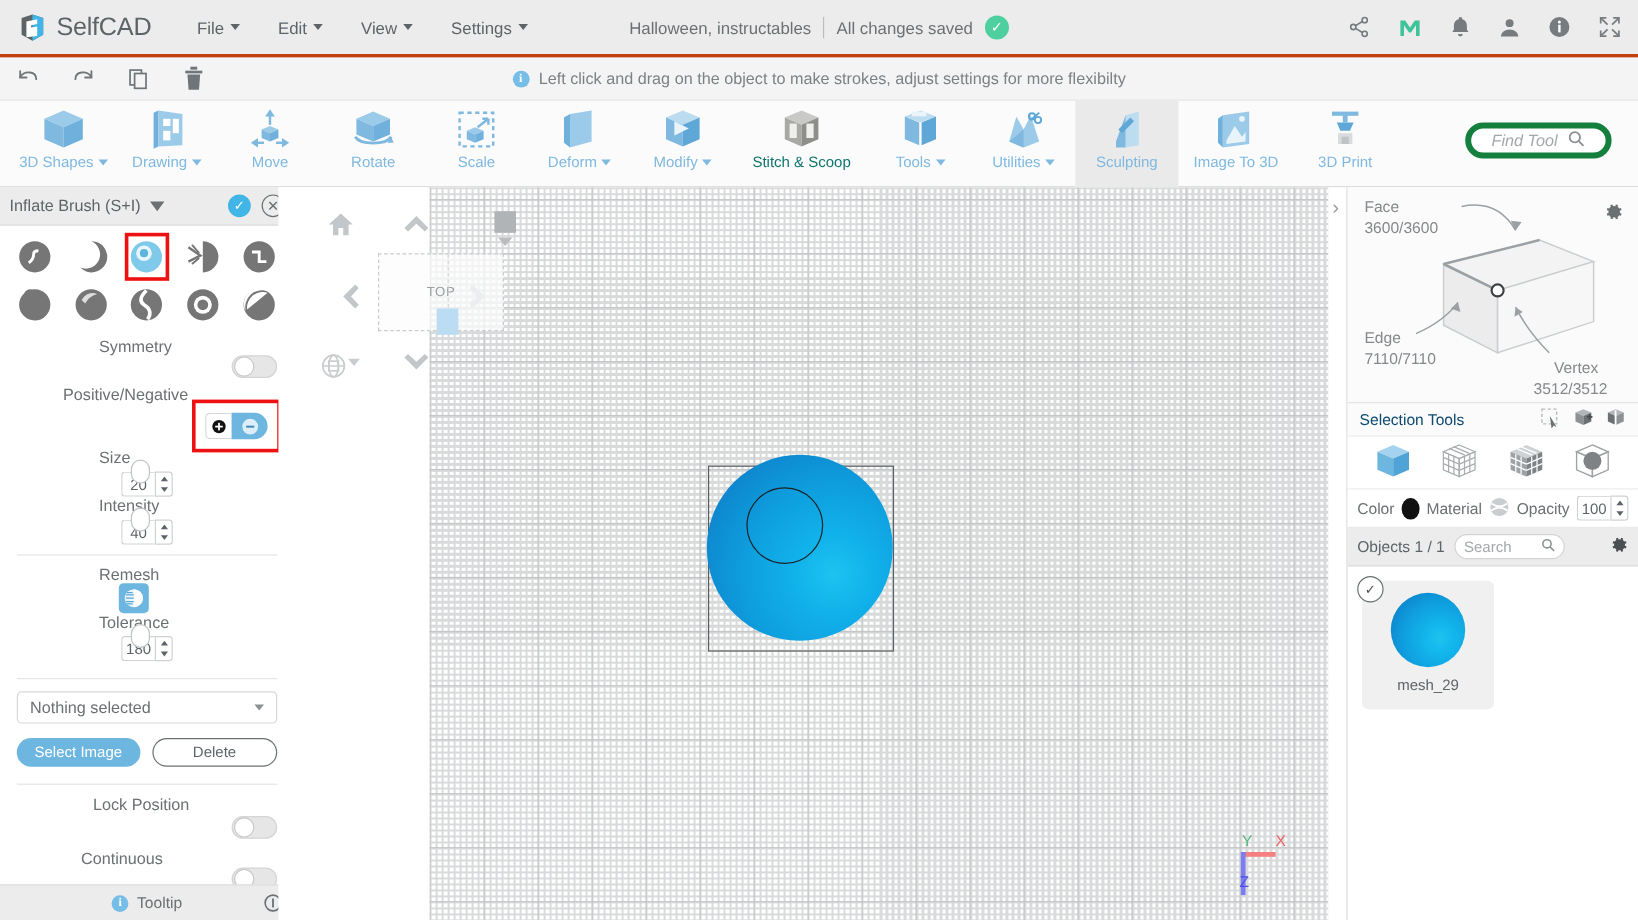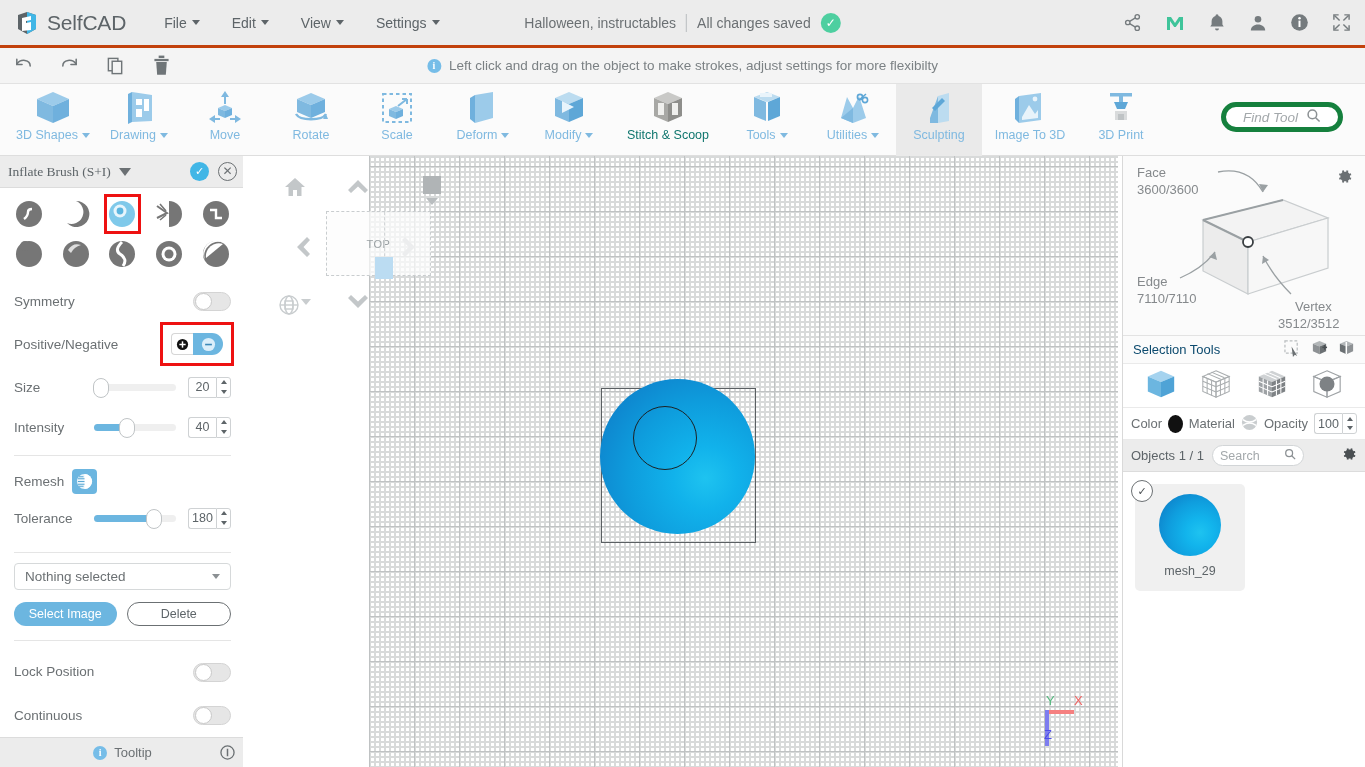--- a/index.html
+++ b/index.html
@@ -82,37 +82,37 @@
     color:#a3a8ab; font-size:13.5px; cursor:pointer;font-style:italic;
   }
 
   
   .leftpanel {
     position:absolute; left:0; top:156px; width:246px; height:611px;
     background:#ffffff; border-right:1px solid #d9d9d9;
   }
   .lp-head {
     height:32px; background:#ececec; border-bottom:1px solid #dcdcdc;
-    display:flex; align-items:center; padding:0 8px; gap:8px;font-family:Liberation Serif, serif;
+    display:flex; align-items:center; padding:0 8px; gap:8px;
   }
   .lp-title { font-size:13.5px; color:#5d6468; }
   .tri-down { width:0;height:0;border-left:6px solid transparent;border-right:6px solid transparent;border-top:8px solid #6b7073; }
   .lp-head-right { margin-left:auto; display:flex; align-items:center; gap:9px; }
   .ok-circle { width:19px;height:19px;border-radius:50%;background:#41b6e6;color:#fff;display:flex;align-items:center;justify-content:center;font-size:11px; }
   .x-circle { width:19px;height:19px;border-radius:50%;border:1.6px solid #6b7073;color:#6b7073;display:flex;align-items:center;justify-content:center;font-size:12px;cursor:pointer; }
 
   .brush-grid { padding:9px 14px 4px 14px; }
   .brush-row { display:flex; gap:16px; margin-bottom:6px; }
   .brush-cell {
     width:40px;height:34px;display:flex;align-items:center;justify-content:center;cursor:pointer;position:relative;
   }
   .brush-cell.sel { outline:3px solid #ee1111; background:#fff; }
 
   .ctrl-rows { padding:0 14px; }
-  .row { display:flex; align-items:center; min-height:40px; }
+  .row { display:flex; align-items:center; min-height:40px;flex-direction:column; }
   .row .lab { font-size:13.5px; color:#6b7073; width:80px; }
   .toggle {
     width:38px;height:19px;border-radius:11px;background:#e6e6e6;border:1px solid #d4d4d4;
     position:relative; cursor:pointer; margin-left:auto;
   }
   .toggle .knob { position:absolute;left:1px;top:0px;width:17px;height:17px;border-radius:50%;background:#fff;border:1px solid #c9c9c9; }
   .posneg-wrap { margin-left:auto; position:relative; padding:8px; }
   .posneg-wrap.hi { outline:3px solid #ee1111; }
   .posneg { display:flex; align-items:center; }
   .pn-off {
@@ -161,21 +161,21 @@
     position:absolute; left:247px; top:160px; width:18px; height:26px;
     display:flex; align-items:center; justify-content:center; color:#9aa0a3; cursor:pointer; font-size:17px;
   }
   .collapse-right {
     position:absolute; left:1104px; top:160px; width:18px; height:26px;
     display:flex; align-items:center; justify-content:center; color:#9aa0a3; cursor:pointer; font-size:17px;
   }
 
   
   .viewport {
-    position:absolute; left:243px; top:156px; width:875px; height:611px;
+    position:absolute; left:232px; top:156px; width:875px; height:611px;
     background:#ffffff; overflow:hidden;
   }
   .grid-area {
     position:absolute; left:126px; top:0px; width:749px; height:611px;
     background-image:
       linear-gradient(to right, #c8cacb 1px, transparent 1px),
       linear-gradient(to bottom, #c8cacb 1px, transparent 1px);
     background-size:45px 45px;
     background-position: 0px 10px;
   }

